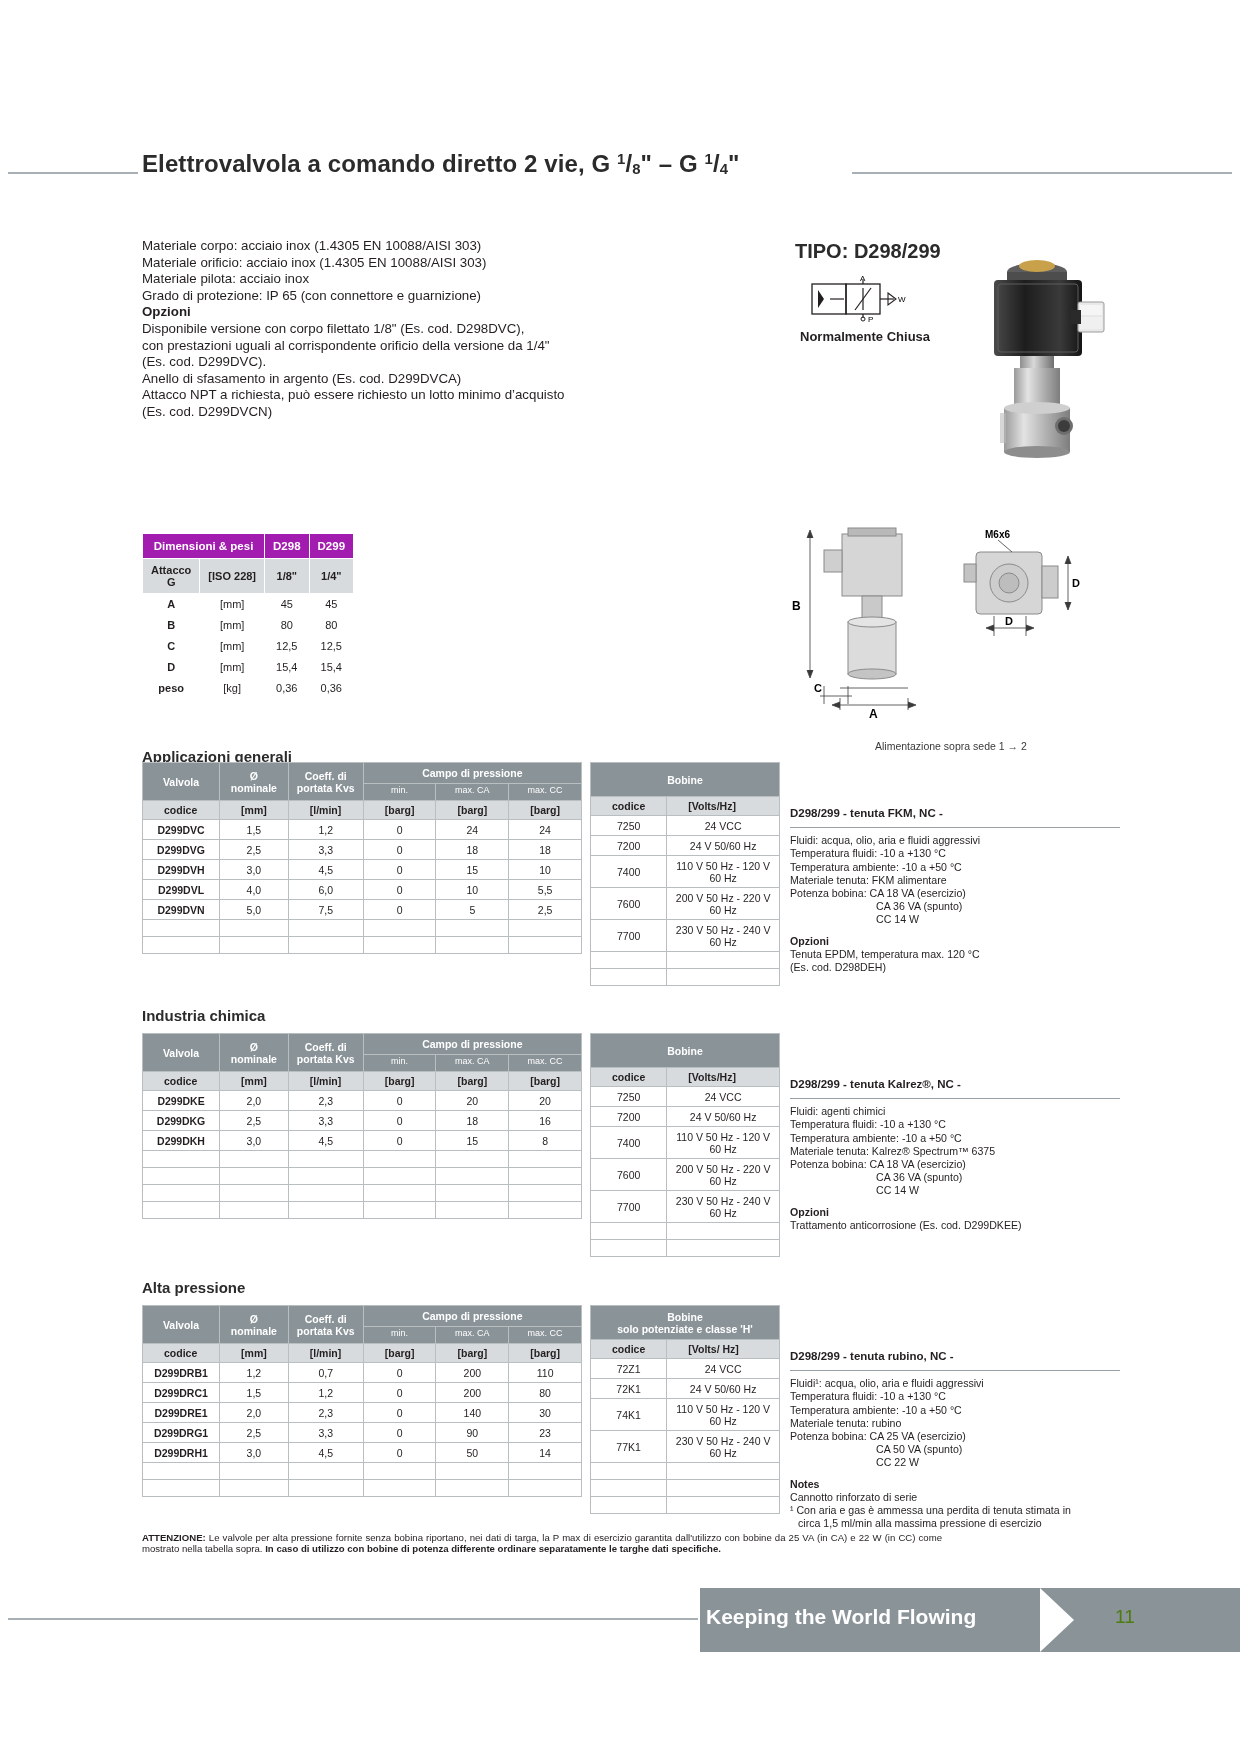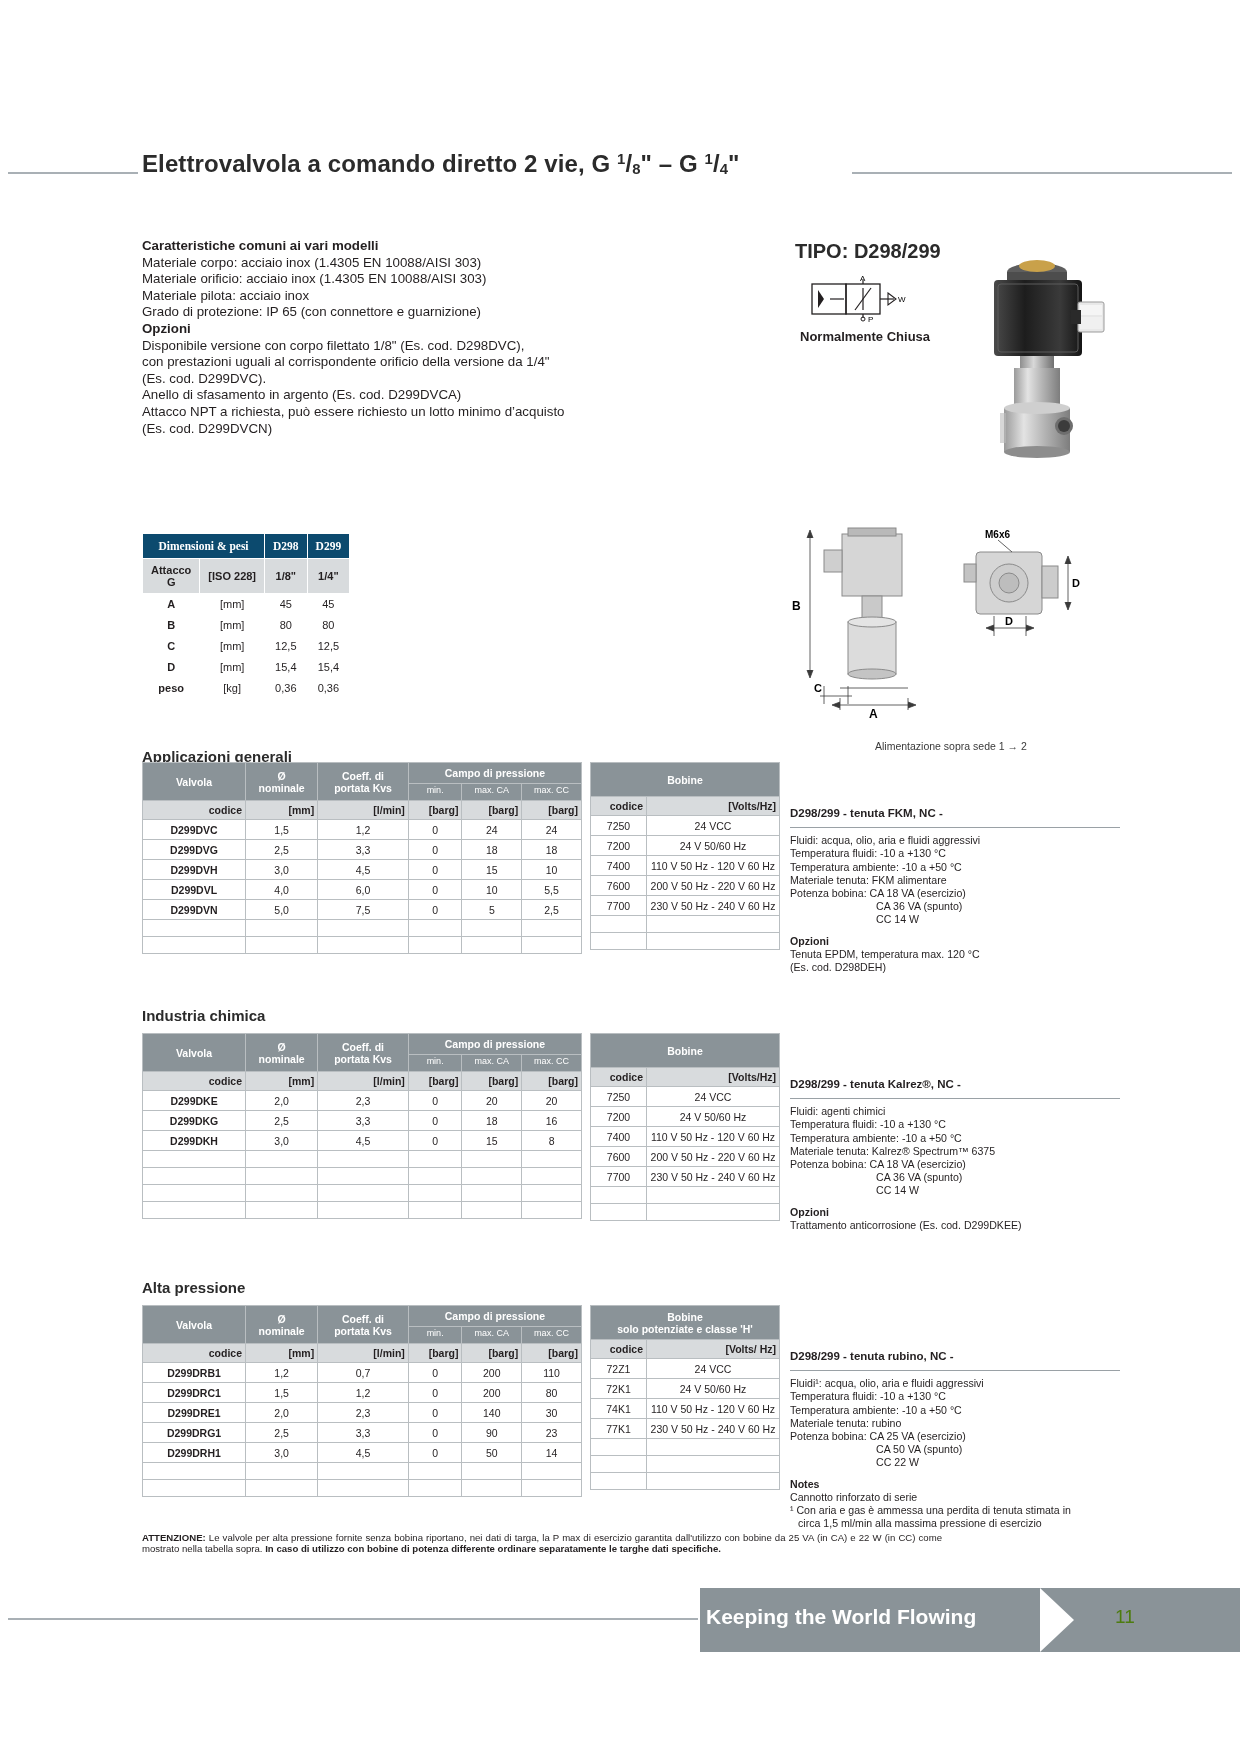--- a/index.html
+++ b/index.html
@@ -39,38 +39,38 @@
   
   .tipo-title { position:absolute; left:795px; top:240px; font-size:20px; font-weight:bold; color:#2b2b2b; }
   .symbol-box { position:absolute; left:810px; top:276px; width:120px; height:46px; }
   .nc-label { position:absolute; left:800px; top:329px; font-size:13px; font-weight:bold; }
 
   .valve-photo { position:absolute; left:940px; top:250px; width:200px; height:220px; }
 
   
   .dimtable { position:absolute; left:142px; top:533px; border-collapse:collapse; font-size:11px; }
   .dimtable td, .dimtable th { border:1px solid #ffffff; }
-  .dim-head { background:#0c4a6e; color:#ffffff; font-weight:bold; text-align:center; padding:6px 8px; font-size:11.5px;font-family:Liberation Serif, serif; }
+  .dim-head { background:#a21caf; color:#ffffff; font-weight:bold; text-align:center; padding:6px 8px; font-size:11.5px; }
   .dim-sub { background:#d8dbdd; text-align:center; font-weight:bold; padding:5px 8px; }
   .dim-lbl { background:#ffffff; text-align:center; font-weight:bold; padding:4px 8px; border:1px solid #b9bec1; }
   .dim-val { background:#ffffff; text-align:center; padding:4px 8px; border:1px solid #b9bec1; }
   .dim-unit { background:#ffffff; text-align:center; padding:4px 8px; border:1px solid #b9bec1; }
 
   
   .drawing { position:absolute; left:780px; top:520px; width:330px; height:200px; }
   .drawing-caption { position:absolute; left:875px; top:740px; font-size:10.5px; color:#3a3a3a; }
 
   
   .sec-head { position:absolute; font-size:15px; font-weight:bold; color:#2b2b2b; }
 
   
   .dt { position:absolute; border-collapse:collapse; font-size:10.5px; }
   .dt th, .dt td { border:1px solid #b9bec1; }
   .dt .hdr { background:#8a9398; color:#fff; font-weight:bold; text-align:center; padding:4px 3px; line-height:12px; }
-  .dt .sub { background:#d8dbdd; font-weight:bold; text-align:right; padding:3px 3px; }
+  .dt .sub { background:#d8dbdd; font-weight:bold; text-align:left; padding:3px 21px; }
   .dt td { text-align:center; padding:3.5px 3px; background:#fff; }
   .dt td.code { font-weight:bold; }
   .dt td.empty { height:17px; }
 
   
   .infoblock { position:absolute; width:330px; font-size:10.6px; line-height:13.2px;margin-top:45px; }
   .infoblock .ih { font-weight:bold; font-size:11.5px; margin-bottom:7px; }
   .infoblock .rule { width:330px; height:1px; background:#9aa1a6; margin-bottom:6px; }
   .infoblock b { font-weight:bold; }
   .indent { padding-left:86px; }
@@ -94,21 +94,20 @@
 
   <div class="title-row">
     <div class="title-rule-left"></div>
     <div class="title-rule-right"></div>
     <div class="page-title">
       <span>Elettrovalvola a comando diretto 2 vie, G </span><span class="fracnum">1</span>/<span class="fracden">8</span><span>" – G </span><span class="fracnum">1</span>/<span class="fracden">4</span><span>"</span>
     </div>
   </div>
 
   <div class="intro">
-    <div class="line"><b>Caratteristiche comuni ai vari modelli</b></div>
     <div class="line">Materiale corpo: acciaio inox (1.4305 EN 10088/AISI 303)</div>
     <div class="line">Materiale orificio: acciaio inox (1.4305 EN 10088/AISI 303)</div>
     <div class="line">Materiale pilota: acciaio inox</div>
     <div class="line">Grado di protezione: IP 65 (con connettore e guarnizione)</div>
     <div class="line"><b>Opzioni</b></div>
     <div class="line">Disponibile versione con corpo filettato 1/8" (Es. cod. D298DVC),</div>
     <div class="line">con prestazioni uguali al corrispondente orificio della versione da 1/4"</div>
     <div class="line">(Es. cod. D299DVC).</div>
     <div class="line">Anello di sfasamento in argento (Es. cod. D299DVCA)</div>
     <div class="line">Attacco NPT a richiesta, può essere richiesto un lotto minimo d’acquisto</div>

